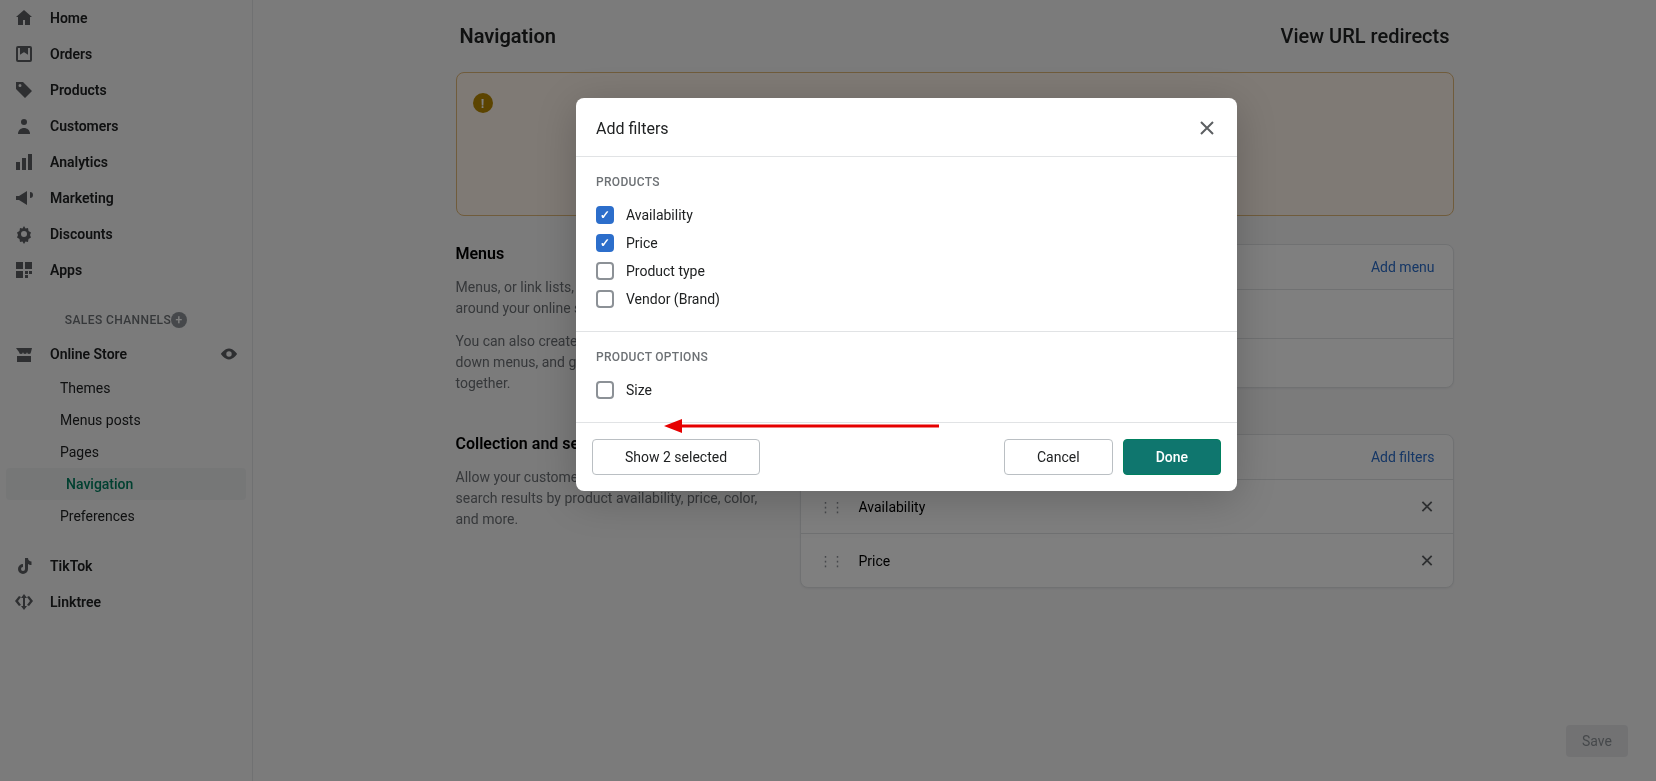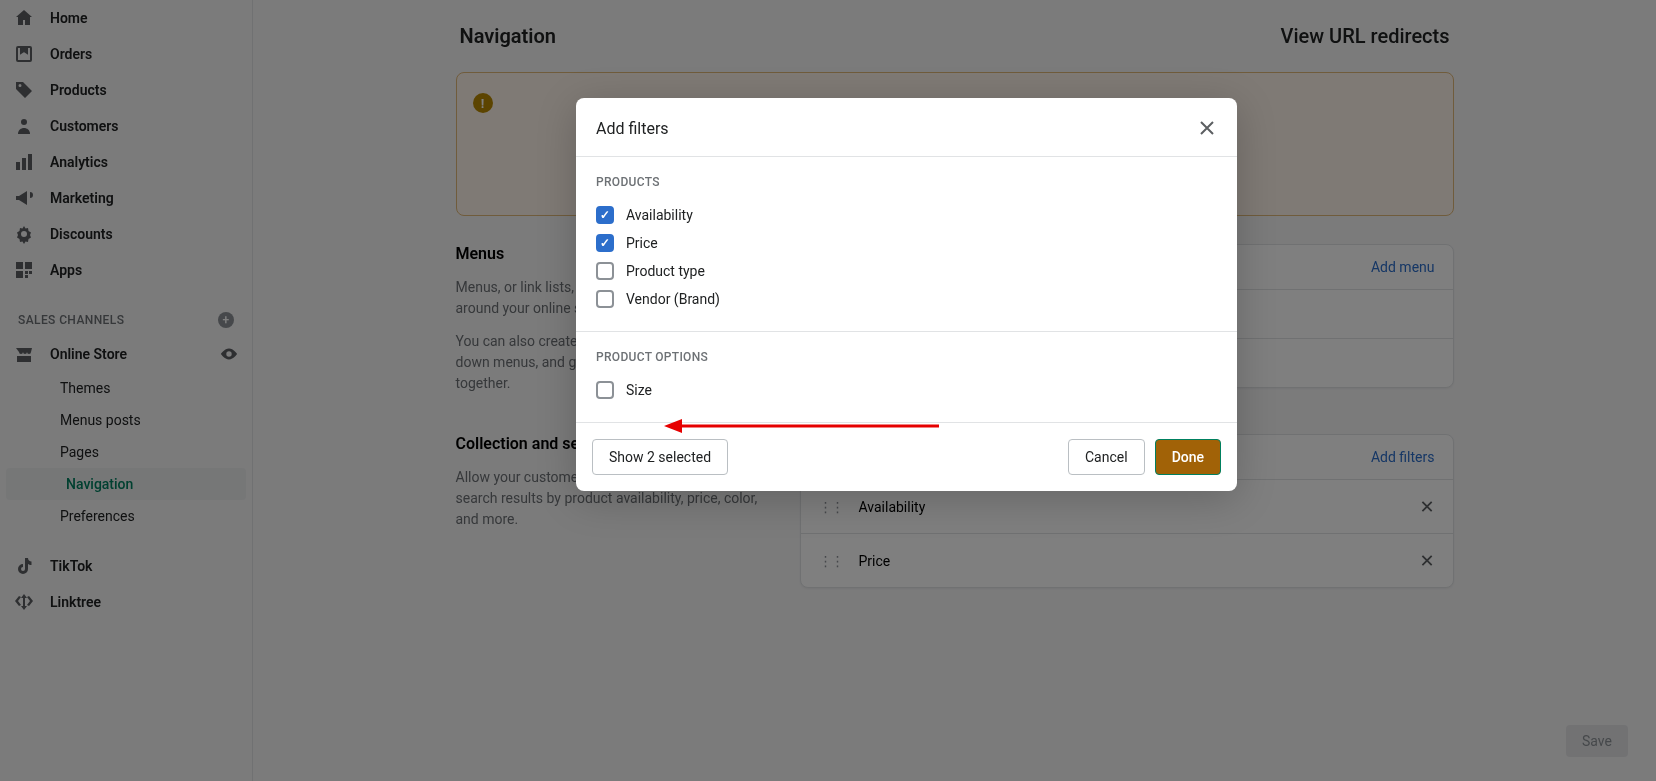--- a/index.html
+++ b/index.html
@@ -4,21 +4,21 @@
 <style>
 * { box-sizing: border-box; margin: 0; padding: 0; font-family: -apple-system, BlinkMacSystemFont, "Segoe UI", Roboto, sans-serif; }
 body { background: #f6f6f7; width: 1656px; height: 781px; overflow: hidden; position: relative; }
 
 
 .sidebar { position: absolute; left: 0; top: 0; width: 253px; height: 781px; background: #f6f6f7; border-right: 1px solid #e1e3e5; }
 .nav-item { display: flex; align-items: center; padding: 8px 14px; gap: 16px; cursor: pointer; font-size: 14px; color: #202223; }
 .nav-item .icon { width: 20px; height: 20px; display: flex; align-items: center; justify-content: center; color: #5c5f62; }
 .nav-item.sub { padding-left: 60px; font-weight: 400; color: #202223; align-items: center; }
 .nav-item.active { background: #edeeef; color: #008060; font-weight: 500; margin: 0 6px; border-radius: 4px; }
-.section-header { display: flex; justify-content: space-between; align-items: center; padding: 24px 18px 8px 18px; font-size: 12px; font-weight: 500; color: #6d7175; letter-spacing: 0.4px; }
+.section-header { display: flex; justify-content: center; align-items: center; padding: 24px 18px 8px 18px; font-size: 12px; font-weight: 500; color: #6d7175; letter-spacing: 0.4px; }
 .section-header .add-icon { width: 16px; height: 16px; background: #8c9196; border-radius: 50%; display: flex; align-items: center; justify-content: center; color: #fff; font-size: 12px; cursor: pointer; }
 .eye-icon { margin-left: auto; color: #5c5f62; }
 .nav-item.bold { font-weight: 600; }
 
 
 .main { position: absolute; left: 253px; top: 0; right: 0; height: 781px; padding: 0; }
 .content-wrap { max-width: 998px; margin: 0 auto; padding: 24px 0; }
 .page-header { display: flex; justify-content: space-between; align-items: center; margin-bottom: 24px; padding: 0 4px; }
 .page-title { font-size: 20px; font-weight: 600; color: #202223; }
 .url-link { font-size: 20px; color: #202223; font-weight: 500; }
@@ -65,22 +65,22 @@
 .checkbox { width: 18px; height: 18px; border: 2px solid #8c9196; border-radius: 4px; cursor: pointer; display: flex; align-items: center; justify-content: center; flex-shrink: 0; }
 .checkbox.checked { background: #2c6ecb; border-color: #2c6ecb; }
 .checkbox.checked::after { content: "✓"; color: #fff; font-size: 12px; font-weight: bold; }
 .checkbox-label { font-size: 14px; color: #202223; }
 
 .metafields-text { font-size: 14px; color: #6d7175; line-height: 1.5; }
 .learn-link { color: #2c6ecb; text-decoration: underline; }
 .ext-icon { display: inline-block; width: 12px; height: 12px; }
 
 .modal-footer { display: flex; justify-content: space-between; align-items: center; padding: 16px; border-top: 1px solid #e1e3e5; }
-.btn { padding: 9px 16px; border-radius: 4px; font-size: 14px; cursor: pointer; border: 1px solid #babfc3; background: #fff; color: #202223; }
-.btn.primary { background: #a16207; color: #fff; border-color: #008060; font-weight: 500; }
+.btn { padding: 9px 32px; border-radius: 4px; font-size: 14px; cursor: pointer; border: 1px solid #babfc3; background: #fff; color: #202223; }
+.btn.primary { background: #0f766e; color: #fff; border-color: #008060; font-weight: 500; }
 .footer-right { display: flex; gap: 10px; }
 
 
 .arrow { position: absolute; left: 664px; top: 416px; z-index: 200; pointer-events: none; }
 
 svg { display: block; }
 </style>
 </head>
 <body>
 

